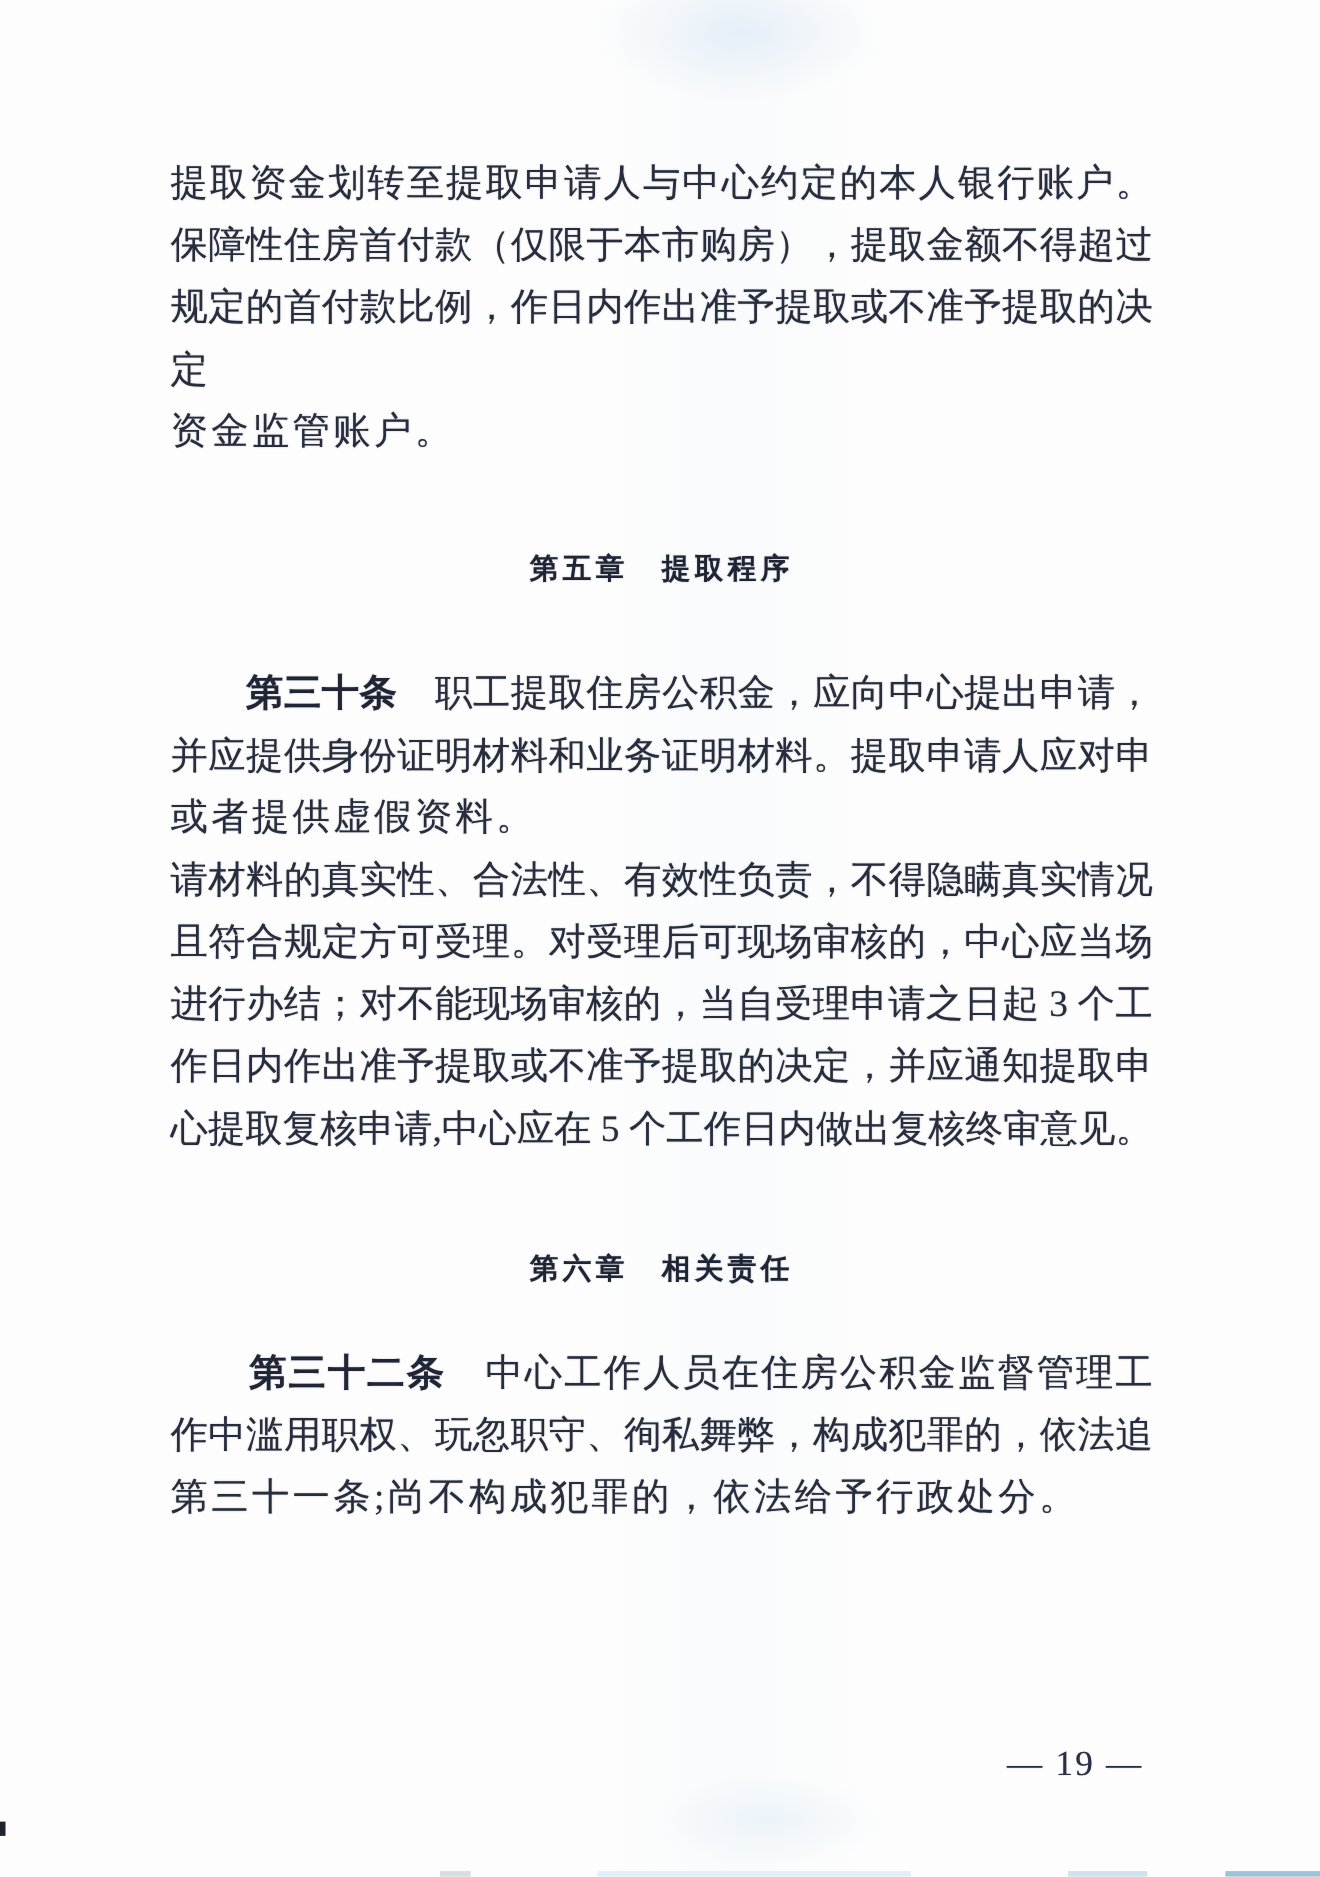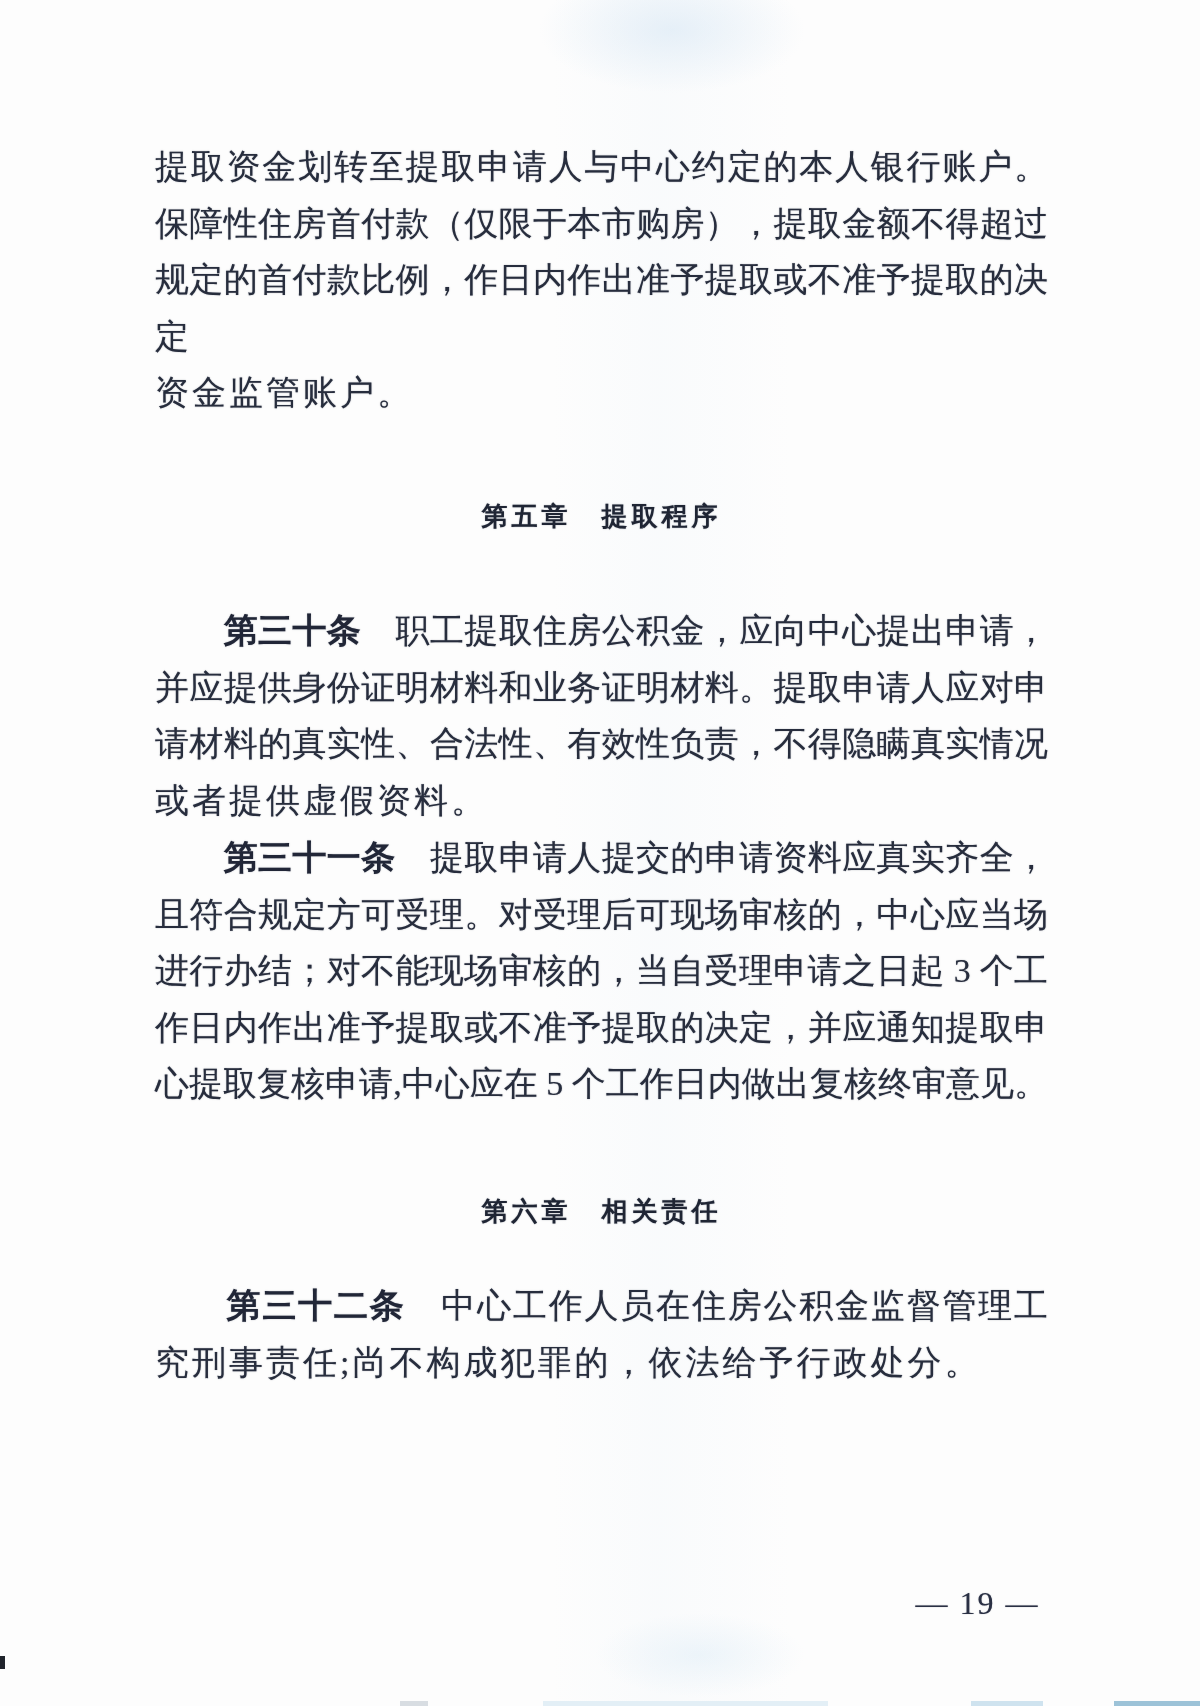--- a/index.html
+++ b/index.html
@@ -83,30 +83,30 @@
 
 <div class="page">
   <div class="text-block">
       <div class="line full">提取资金划转至提取申请人与中心约定的本人银行账户。</div>
       <div class="line full">保障性住房首付款（仅限于本市购房），提取金额不得超过</div>
       <div class="line full">规定的首付款比例，作日内作出准予提取或不准予提取的决定</div>
       <div class="line short">资金监管账户。</div>
       <div class="chapter">第五章　提取程序</div>
       <div class="line full"><span>　　</span><span class="article-label">第三十条</span><span>　职工提取住房公积金，应向中心提出申请，</span></div>
       <div class="line full">并应提供身份证明材料和业务证明材料。提取申请人应对申</div>
+      <div class="line short">或者提供虚假资料。</div>
       <div class="line full">请材料的真实性、合法性、有效性负责，不得隐瞒真实情况</div>
-      <div class="line short">或者提供虚假资料。</div>
-      <div class="line full"><span>　　</span><span class="article-label">第三十一条</span><span>　提取申请人提交的申请资料应真实齐全，</span></div>
       <div class="line full">且符合规定方可受理。对受理后可现场审核的，中心应当场</div>
       <div class="line full">进行办结；对不能现场审核的，当自受理申请之日起 3 个工</div>
       <div class="line full">作日内作出准予提取或不准予提取的决定，并应通知提取申</div>
       <div class="line full">心提取复核申请,中心应在 5 个工作日内做出复核终审意见。</div>
       <div class="chapter second">第六章　相关责任</div>
       <div class="line full"><span>　　</span><span class="article-label">第三十二条</span><span>　中心工作人员在住房公积金监督管理工</span></div>
-      <div class="line short">究刑事责任;尚不构成犯罪的，依法给予行政处分。</div>
+      <div class="line full">作中滥用职权、玩忽职守、徇私舞弊，构成犯罪的，依法追</div>
+      <div class="line short">第三十一条;尚不构成犯罪的，依法给予行政处分。</div>
     </div>
   <div class="page-number">— 19 —</div>
   <div class="edge-tick"></div>
   <div class="bottom-seg seg-a"></div>
   <div class="bottom-seg seg-b"></div>
   <div class="bottom-seg seg-c"></div>
   <div class="bottom-seg seg-d"></div>
 </div>
 
 </body></html>

